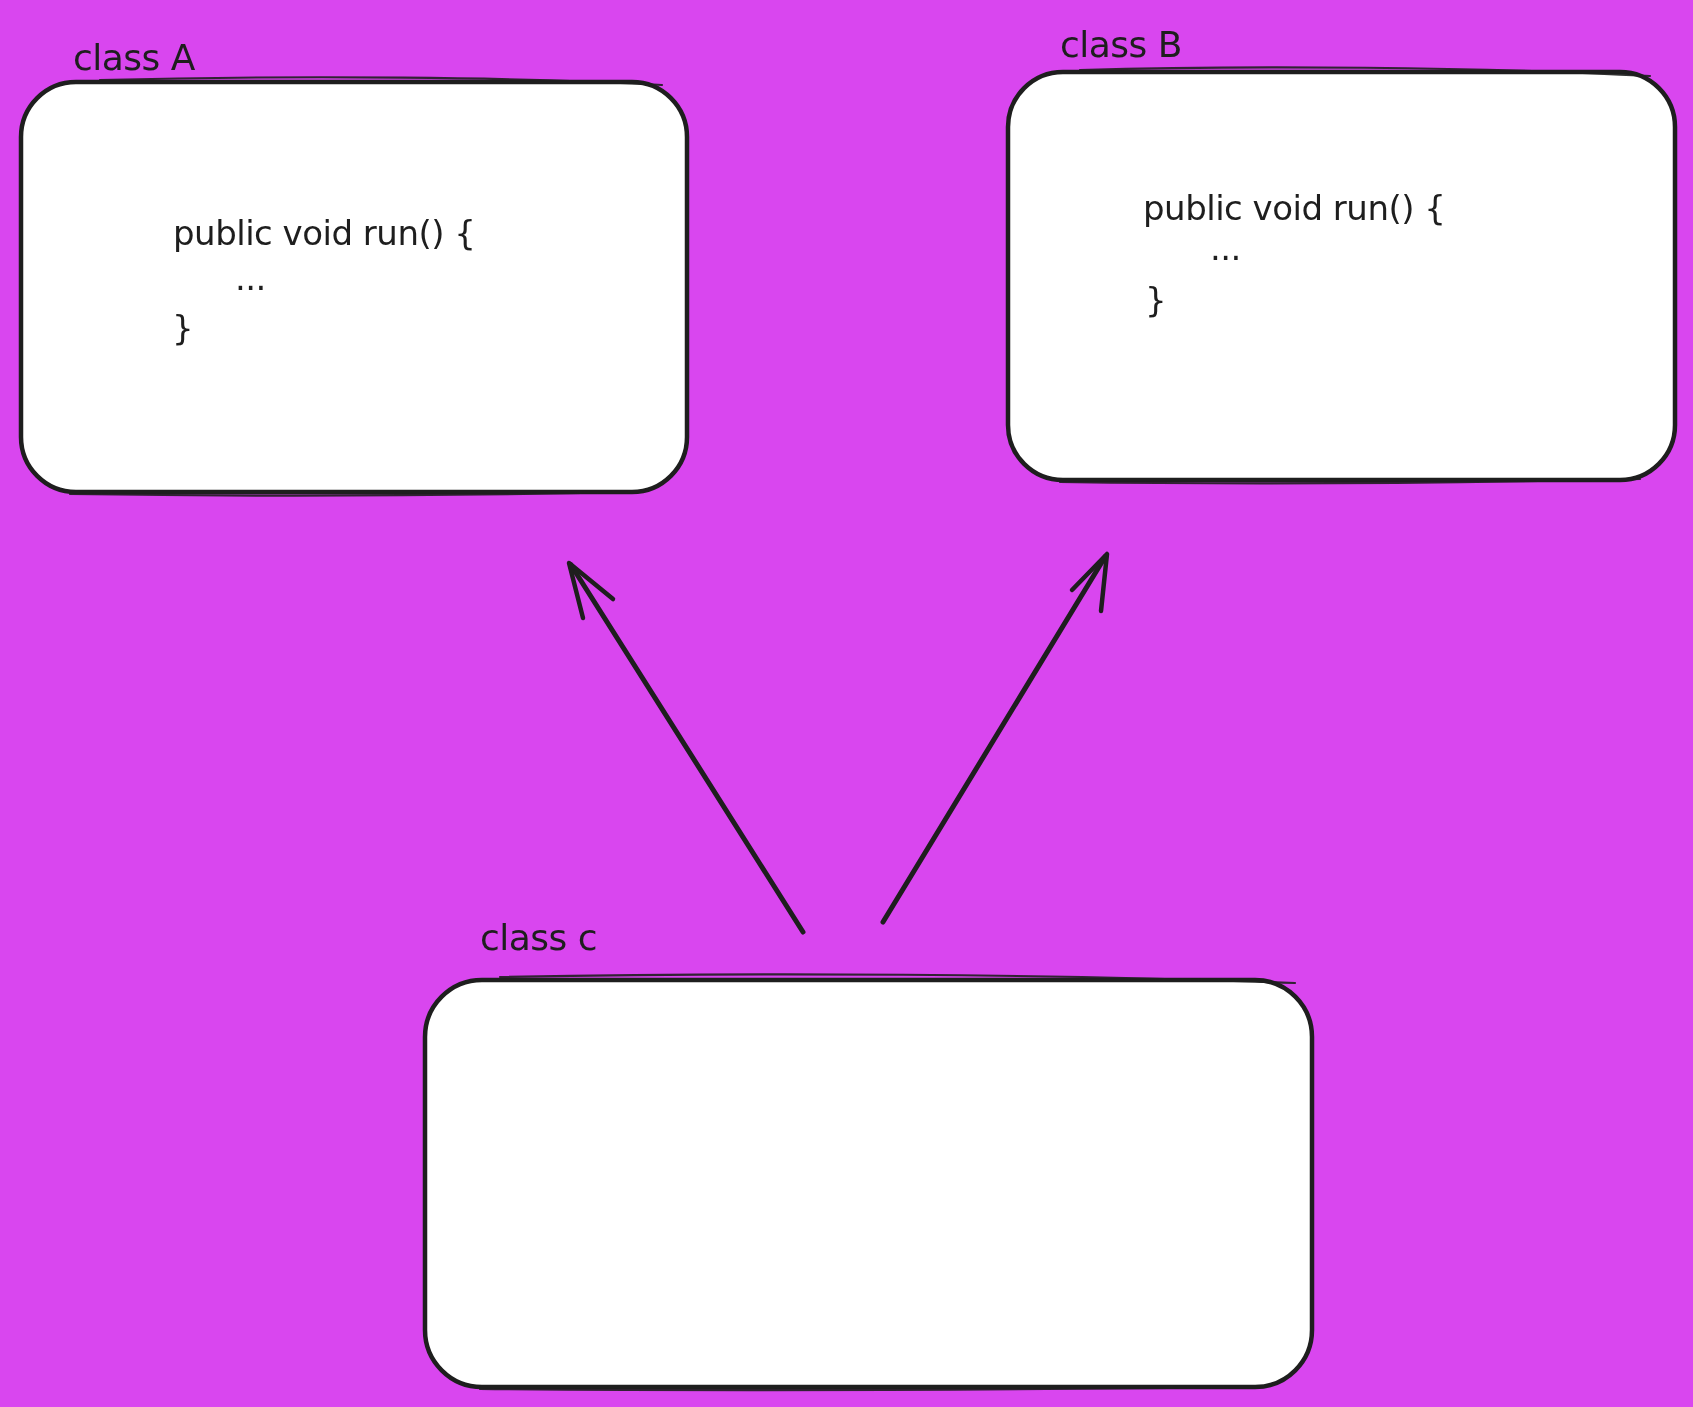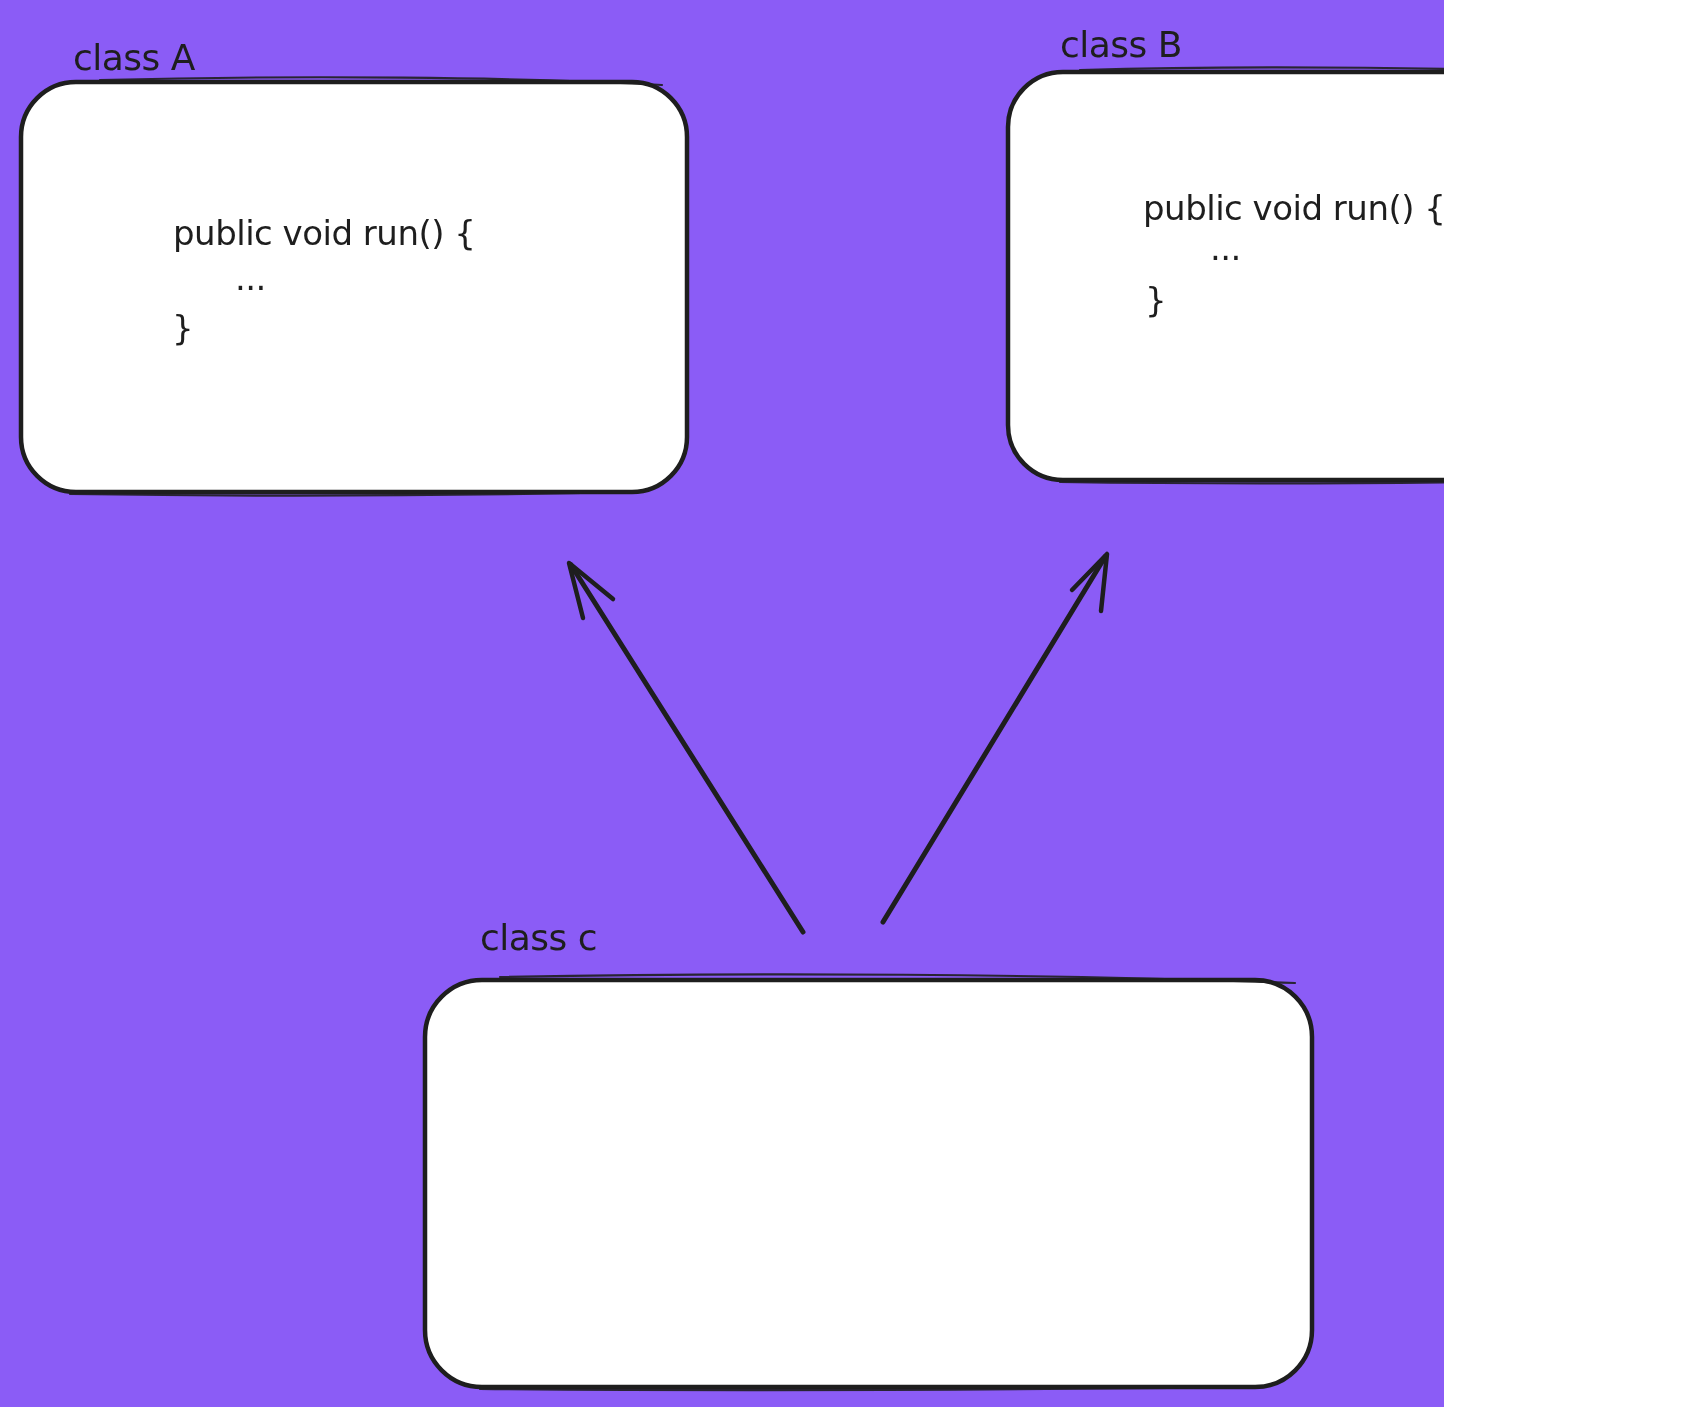--- a/index.html
+++ b/index.html
@@ -2,23 +2,23 @@
 <html><head>
 <meta charset="utf-8">
 <style>
   html, body {
     margin: 0;
     padding: 0;
     background: #ffffff;
   }
   .canvas {
     position: relative;
-    width: 1444px;
+    width: 1693px;
     height: 1407px;
-    background: #8b5cf6;
+    background: #d946ef;
     overflow: hidden;
     font-family: "DejaVu Sans", sans-serif;
   }
   svg { display: block; }
   .node-rect {
     fill: #ffffff;
     stroke-width: 4.5;
     stroke-linejoin: round;
   }
   .overdraw {

